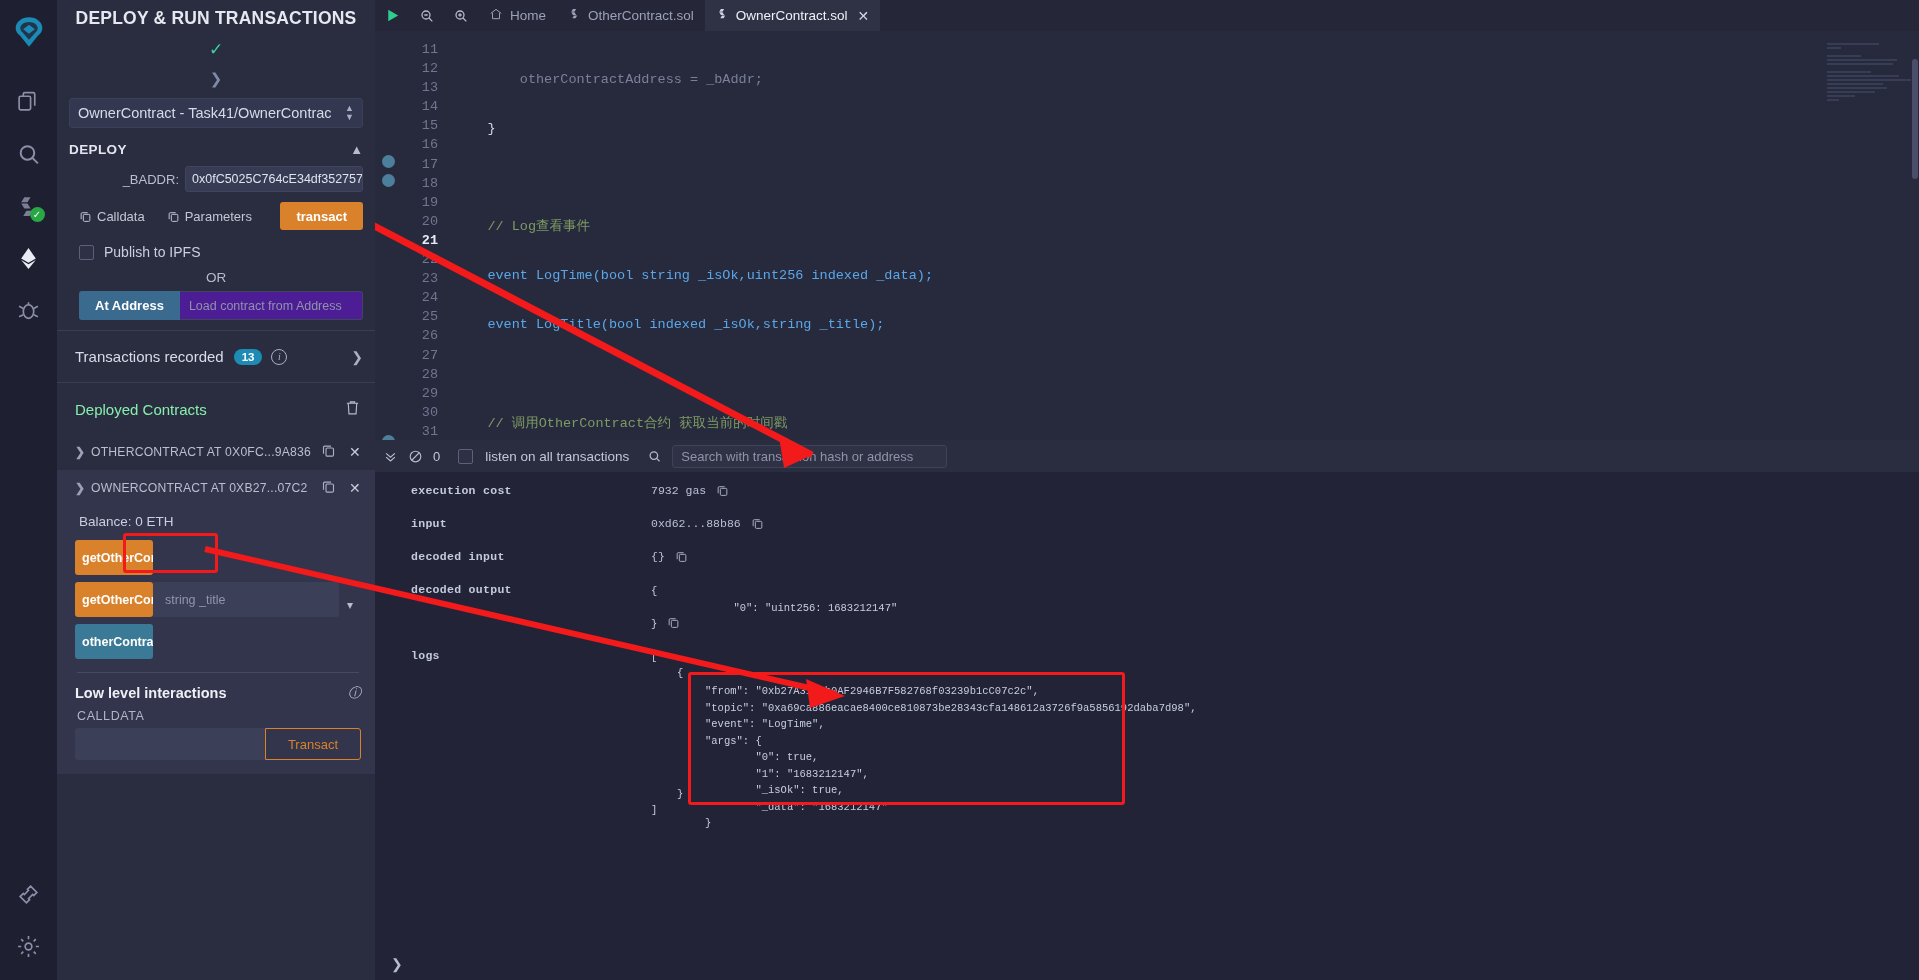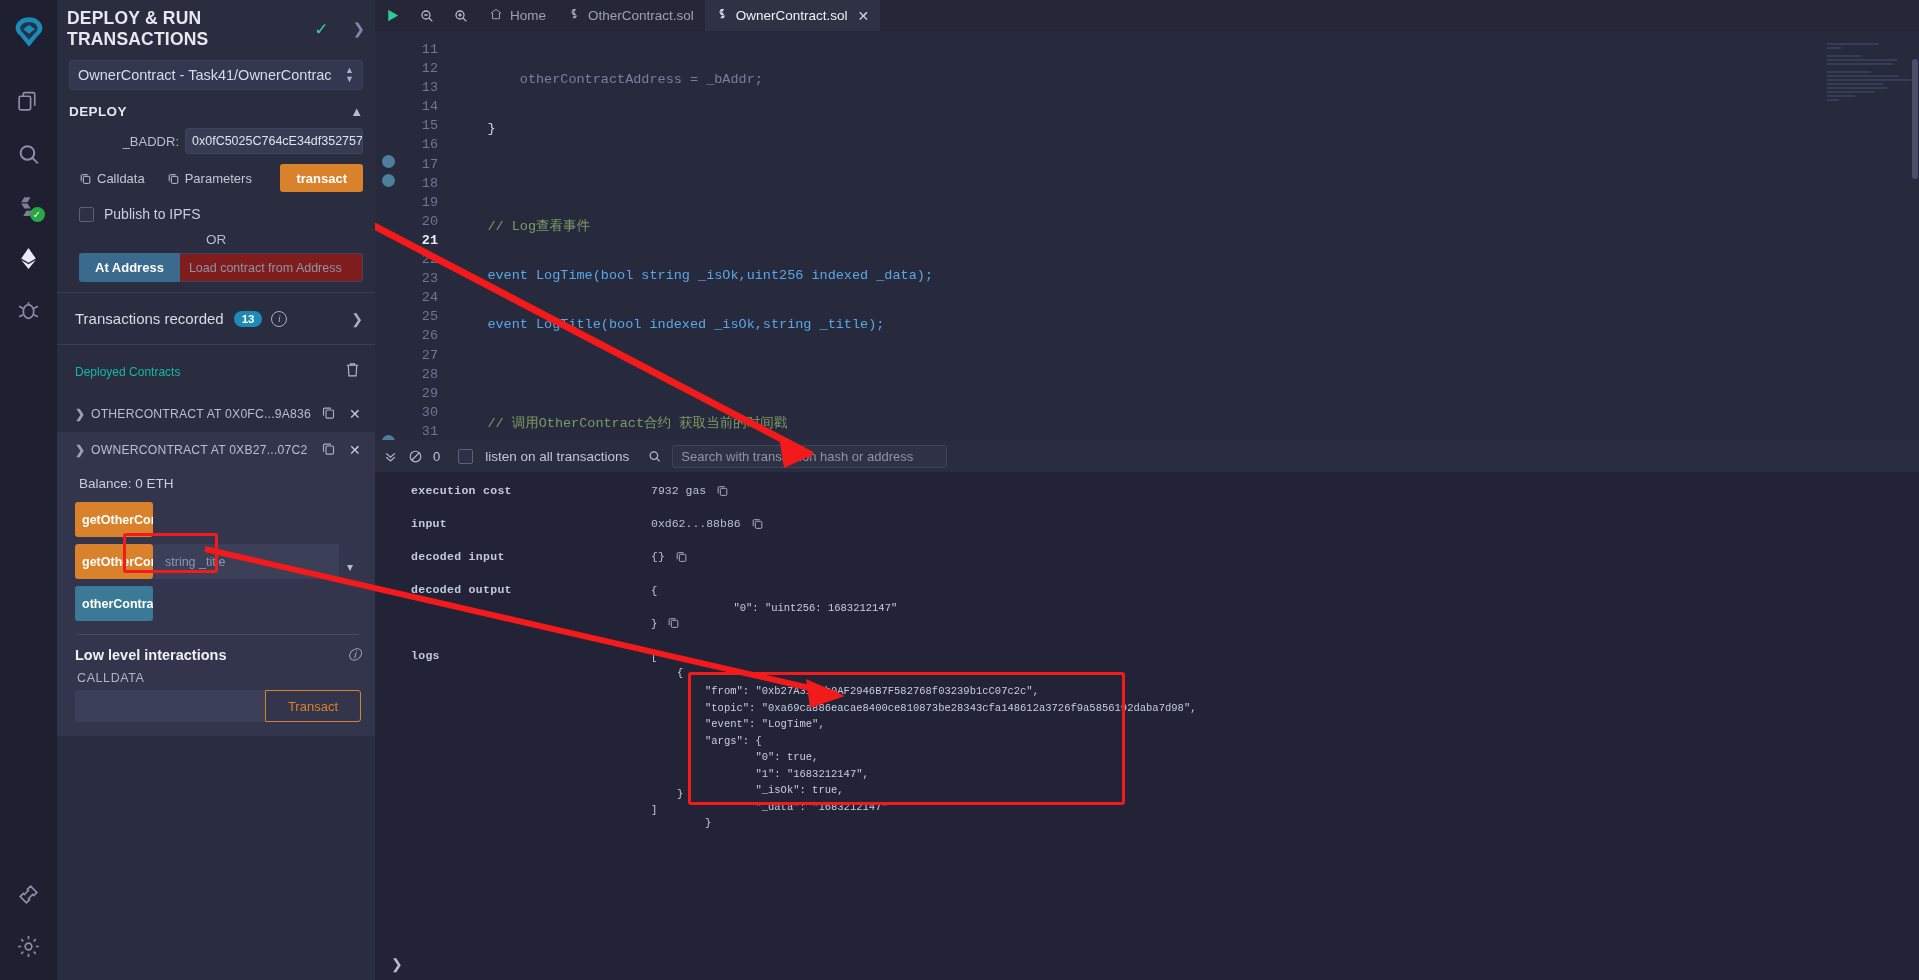--- a/index.html
+++ b/index.html
@@ -15,21 +15,21 @@
   .iconbar .ic svg{ width:25px; height:25px; }
   .logo{ margin-bottom:18px; }
   .badge-dot{ position:absolute; right:6px; bottom:10px; width:15px; height:15px;
               background:#28a745; border-radius:50%; display:flex;align-items:center;
               justify-content:center; color:#fff; font-size:10px; }
   .spacer{ flex:1 1 auto; }
 
   
   .panel{ width:318px; flex:0 0 318px; background:#2a2c3f; display:flex; flex-direction:column;
           overflow:hidden; position:relative; }
-  .panel-head{ display:flex; align-items:center; gap:24px; padding:8px 10px 6px 10px; }
+  .panel-head{ display:flex; align-items:center; gap:10px; padding:8px 10px 6px 10px;flex-direction:column; }
   .panel-title{ font-size:17.5px; font-weight:bold; color:#e5e8f0; letter-spacing:.2px; flex:1; }
   .chk{ color:#3ad29f; font-size:17px; }
   .chev{ color:#7f8aa8; font-size:15px; }
 
   .env-sel{ margin:4px 12px 0 12px; background:#343750; border:1px solid #3c3f59; border-radius:3px;
             height:30px; display:flex; align-items:center; padding:0 8px; font-size:14.5px; color:#d7dbe8; }
   .env-sel .caret{ margin-left:auto; font-size:9px; line-height:1; display:flex; flex-direction:column; color:#aab0c4;}
 
   .sec-head{ display:flex; align-items:center; padding:14px 12px 6px 12px; }
   .sec-head .t{ font-size:13.5px; font-weight:bold; letter-spacing:.4px; color:#e2e5ef;text-align:right; }
@@ -49,36 +49,36 @@
            font-family:"Liberation Sans",sans-serif;}
 
   .ipfs{ display:flex; align-items:center; gap:10px; padding:10px 12px 4px 22px; }
   .cbox{ width:15px;height:15px;border:1px solid #5c6178; border-radius:2px; background:#2e3145; }
   .ipfs .t{ font-size:14px; color:#c9cfe0; }
   .or{ text-align:center; font-size:13.5px; color:#b6bccd; padding:6px 0 6px 0; }
 
   .ataddr{ display:flex; padding:0 12px 10px 22px; }
   .ataddr .b{ background:#3a6a8e; color:#fff; font-size:13px; font-weight:bold; height:29px;
               display:flex;align-items:center; padding:0 16px; border-radius:3px 0 0 3px; cursor:pointer;}
-  .ataddr .i{ flex:1; background:#7f1d1d; border:1px solid #41445e; border-left:none; border-radius:0 3px 3px 0;
+  .ataddr .i{ flex:1; background:#4c1d95; border:1px solid #41445e; border-left:none; border-radius:0 3px 3px 0;
               height:29px; display:flex;align-items:center; padding:0 9px; font-size:12.5px; color:#8e94a9; }
 
   .divider{ height:1px; background:#3a3d55; margin:0; }
 
   .txrec{ display:flex; align-items:center; padding:17px 12px 17px 18px; cursor:pointer; }
   .txrec .t{ font-size:15px; color:#d8dce8; }
   .pill{ background:#1e8bb5; color:#fff; border-radius:9px; font-size:11.5px; font-weight:bold;
          padding:2px 8px; margin-left:10px; }
   .infoi{ margin-left:9px; width:16px;height:16px;border:1.4px solid #aab0c4; border-radius:50%;
           display:flex;align-items:center;justify-content:center; font-size:10px; color:#aab0c4;
           font-family:"Liberation Serif",serif; font-style:italic;}
   .txrec .arr{ margin-left:auto; color:#aab0c4; font-size:14px; }
 
   .dep-head{ display:flex; align-items:center; padding:16px 14px 14px 18px; }
-  .dep-head .t{ font-size:12px; color:#14b8a6; }
+  .dep-head .t{ font-size:15px; color:#86efac; }
   .dep-head .trash{ margin-left:auto; color:#b6bccd; }
 
   .contract-row{ display:flex; align-items:center; padding:9px 14px 9px 18px; font-size:12.2px;
                  letter-spacing:.2px; color:#b9bfd0; cursor:pointer; }
   .contract-row.active{ background:#32354b; }
   .caretr{ width:16px; color:#9aa1b8; font-size:12px; font-weight:bold; }
   .cname{ flex:1; overflow:hidden; white-space:nowrap; }
   .cicn{ color:#aab0c4; margin-left:7px; }
   .cx{ color:#c6ccdb; margin-left:13px; font-size:14px; }
 

